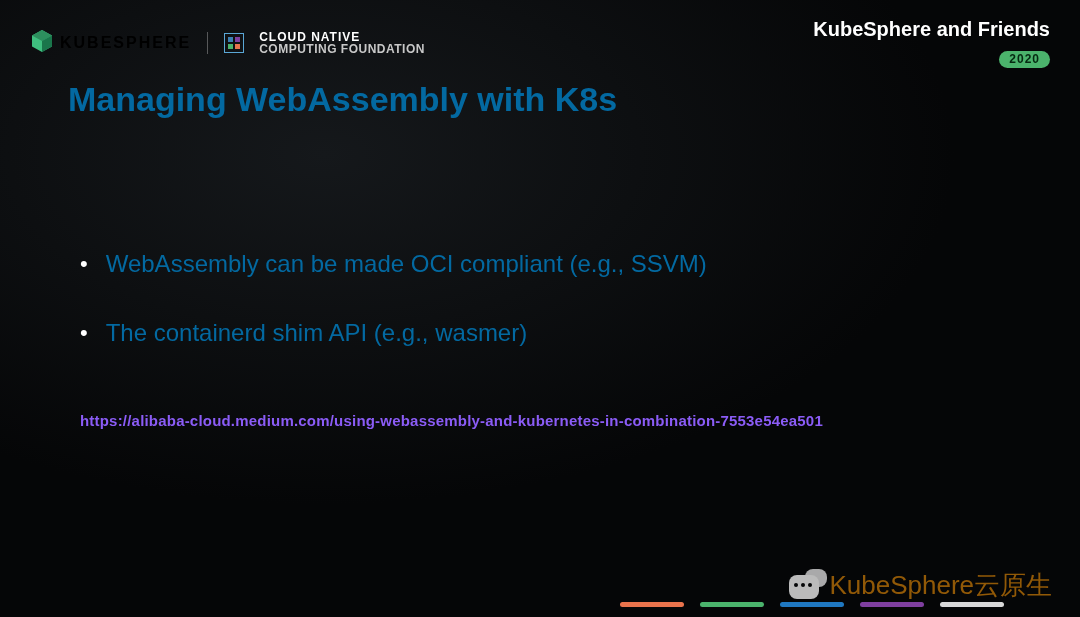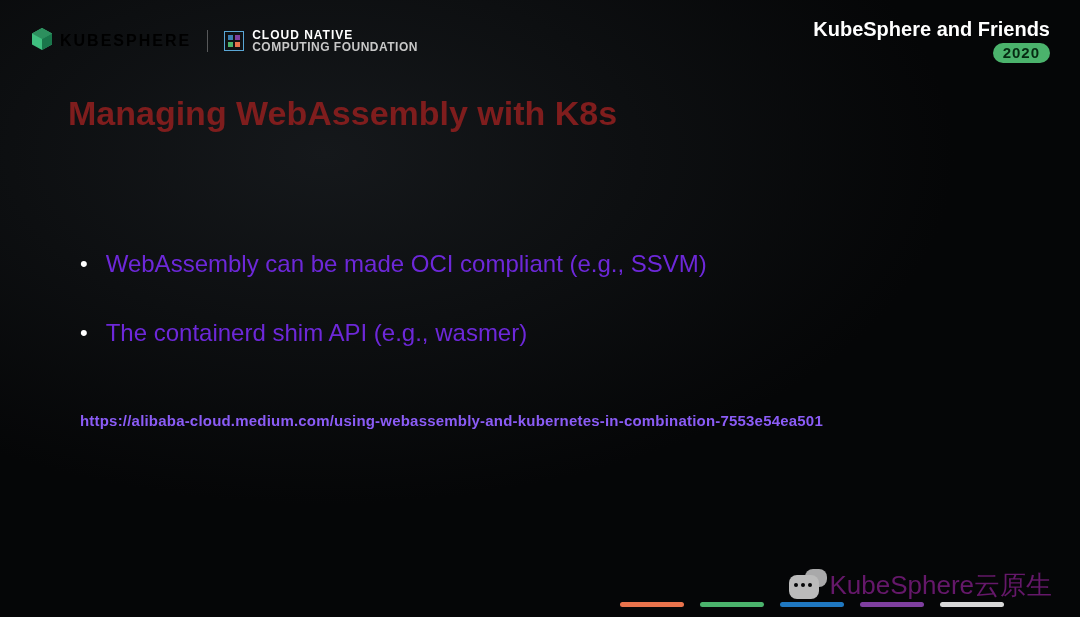--- a/index.html
+++ b/index.html
@@ -34,71 +34,70 @@
   }
   .divider-v {
     width: 1px;
     height: 22px;
     background: rgba(255,255,255,0.3);
     margin: 0 16px;
   }
   .cncf {
     display: flex;
     align-items: center;
-    gap: 8px;
+    gap: 15px;
   }
   .cncf-box {
     width: 20px; height: 20px;
     border: 1px solid #5aa7d6;
     display: flex; align-items: center; justify-content: center;
   }
   .cncf-text { line-height: 1; }
   .cncf-line1 { font-size: 12px; font-weight: 700; letter-spacing: 1px; color: #fff; }
   .cncf-line2 { font-size: 12px; font-weight: 700; letter-spacing: 0.5px; color: #c8c8c8; }
   .header-right {
     margin-left: auto;
     text-align: right;
   }
   .ksf-title {
     font-size: 20px;
     font-weight: 700;
     color: #fff;
   }
   .ksf-badge {
     display: inline-block;
-    margin-top: 2px;
+    margin-top: 10px;
     background: #4bb36c;
     color: #062a12;
     border-radius: 10px;
     padding: 1px 10px 2px 10px;
     font-weight: 800;
-    font-size: 15px;
+    font-size: 12px;
     letter-spacing: 1px;
   }
 
   
   .title {
     position: absolute;
     top: 80px;
     left: 68px;
     font-size: 34px;
     font-weight: 700;
-    color: #7f1d1d;
-    margin-top: 14px;
+    color: #0369a1;
   }
   .bullets {
     position: absolute;
     top: 250px;
     left: 80px;
     right: 60px;
   }
   .bullets li {
     list-style: none;
     font-size: 24px;
-    color: #6d28d9;
+    color: #0369a1;
     font-weight: 400;
     margin-bottom: 40px;
     display: flex;
     align-items: flex-start;
     gap: 18px;
   }
   .bullets li::before {
     content: "•";
     color: #fff;
     font-size: 22px;
@@ -128,21 +127,21 @@
     border-radius: 3px;
   }
 
   
   .wm {
     position: absolute;
     right: 28px;
     bottom: 14px;
     display: flex;
     align-items: center;
-    color: #701a75;
+    color: #a16207;
     font-size: 26px;
     font-weight: 500;
     opacity: 0.9;
   }
   .wm-icon-wrap { position: relative; width: 40px; height: 34px; }
   .wm-bubble {
     position: absolute;
     background: #cfcfcf;
     border-radius: 8px;
   }

